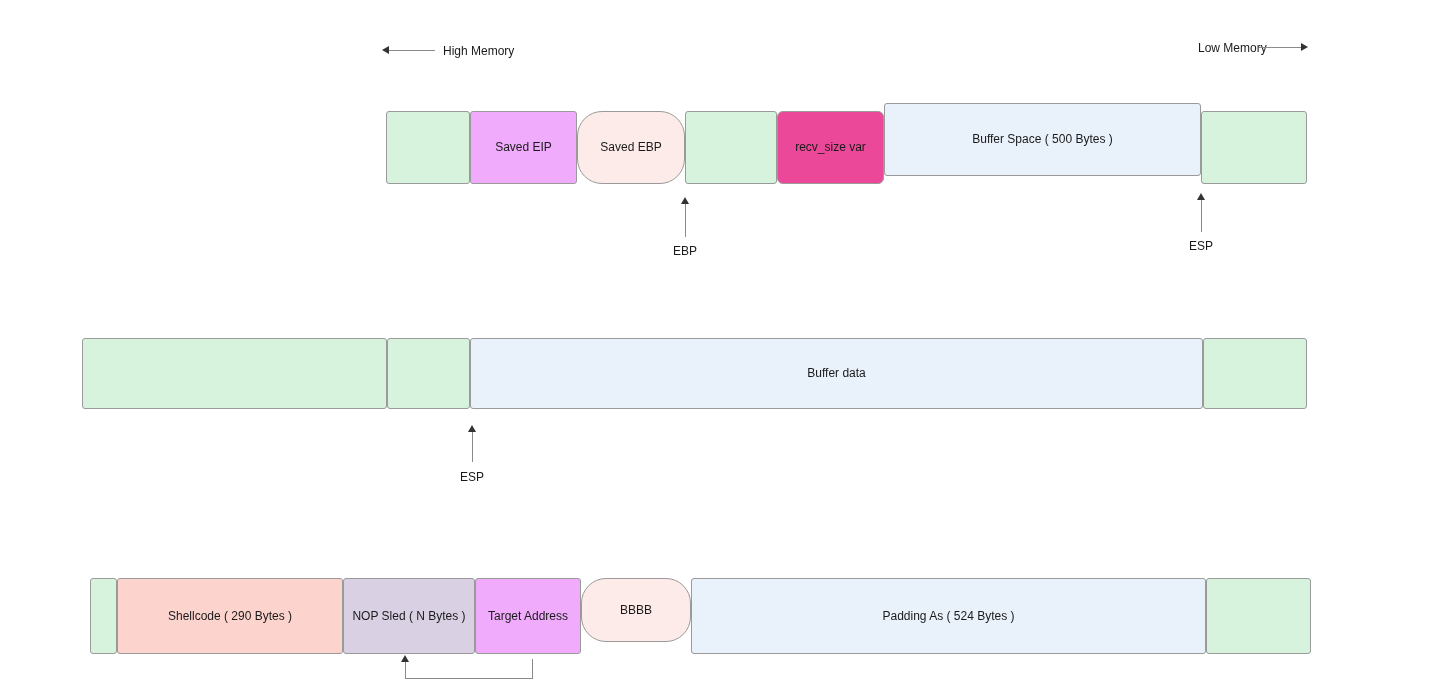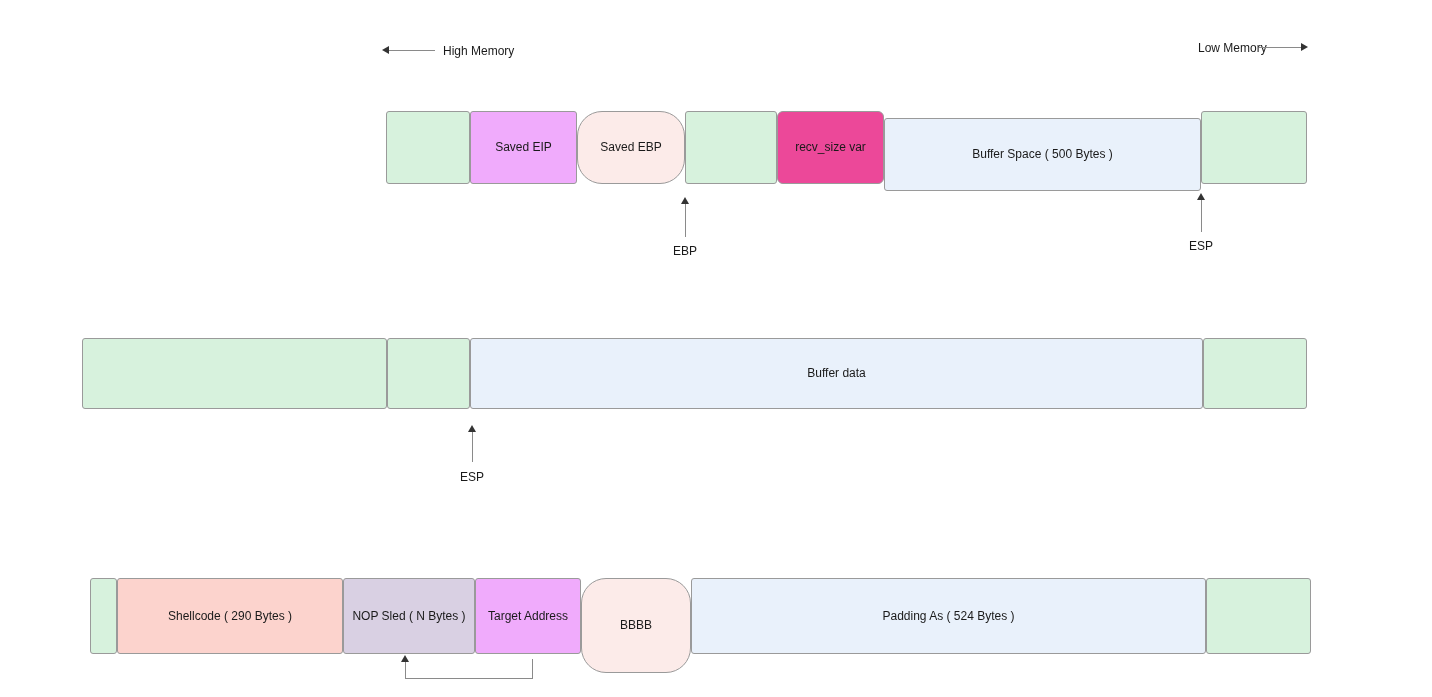--- a/index.html
+++ b/index.html
@@ -75,21 +75,21 @@
 
   <div class="lbl" style="left:1198px;top:41px;">Low Memory</div>
   <div class="hline" style="left:1259px;top:47px;width:42px;"></div>
   <div class="ah-right" style="left:1301px;top:43px;"></div>
 
   <div class="box c-green" style="left:386px;top:111px;width:84px;height:73px;"></div>
   <div class="box c-yellow" style="left:470px;top:111px;width:107px;height:73px;">Saved EIP</div>
   <div class="box c-lightpink" style="left:577px;top:111px;width:108px;height:73px;">Saved EBP</div>
   <div class="box c-green" style="left:685px;top:111px;width:92px;height:73px;"></div>
   <div class="box c-lavender" style="left:777px;top:111px;width:107px;height:73px;">recv_size var</div>
-  <div class="box c-blue" style="left:884px;top:118px;width:317px;height:73px;">Buffer Space ( 500 Bytes )</div>
+  <div class="box c-blue" style="left:884px;top:103px;width:317px;height:73px;">Buffer Space ( 500 Bytes )</div>
   <div class="box c-green" style="left:1201px;top:111px;width:106px;height:73px;"></div>
 
   <div class="ah-up" style="left:681px;top:197px;"></div>
   <div class="vline" style="left:685px;top:204px;height:33px;"></div>
   <div class="ptr-lbl" style="left:665px;top:244px;">EBP</div>
 
   <div class="ah-up" style="left:1197px;top:193px;"></div>
   <div class="vline" style="left:1201px;top:200px;height:32px;"></div>
   <div class="ptr-lbl" style="left:1181px;top:239px;">ESP</div>
 
@@ -99,21 +99,21 @@
   <div class="box c-green" style="left:1203px;top:338px;width:104px;height:71px;"></div>
 
   <div class="ah-up" style="left:468px;top:425px;"></div>
   <div class="vline" style="left:472px;top:432px;height:30px;"></div>
   <div class="ptr-lbl" style="left:452px;top:470px;">ESP</div>
 
   <div class="box c-green" style="left:90px;top:578px;width:27px;height:76px;"></div>
   <div class="box c-salmon" style="left:117px;top:578px;width:226px;height:76px;">Shellcode ( 290 Bytes )</div>
   <div class="box c-graypurple" style="left:343px;top:578px;width:132px;height:76px;">NOP Sled ( N Bytes )</div>
   <div class="box c-yellow" style="left:475px;top:578px;width:106px;height:76px;">Target Address</div>
-  <div class="box c-lightpink" style="left:581px;top:578px;width:110px;height:95px;">BBBB</div>
+  <div class="box c-lightpink" style="left:581px;top:578px;width:110px;height:64px;">BBBB</div>
   <div class="box c-blue" style="left:691px;top:578px;width:515px;height:76px;">Padding As ( 524 Bytes )</div>
   <div class="box c-green" style="left:1206px;top:578px;width:105px;height:76px;"></div>
 
   <div class="vline" style="left:532px;top:659px;height:19px;"></div>
   <div class="hline" style="left:405px;top:678px;width:128px;"></div>
   <div class="vline" style="left:405px;top:662px;height:16px;"></div>
   <div class="ah-up" style="left:401px;top:655px;"></div>
 
 </div>
 

